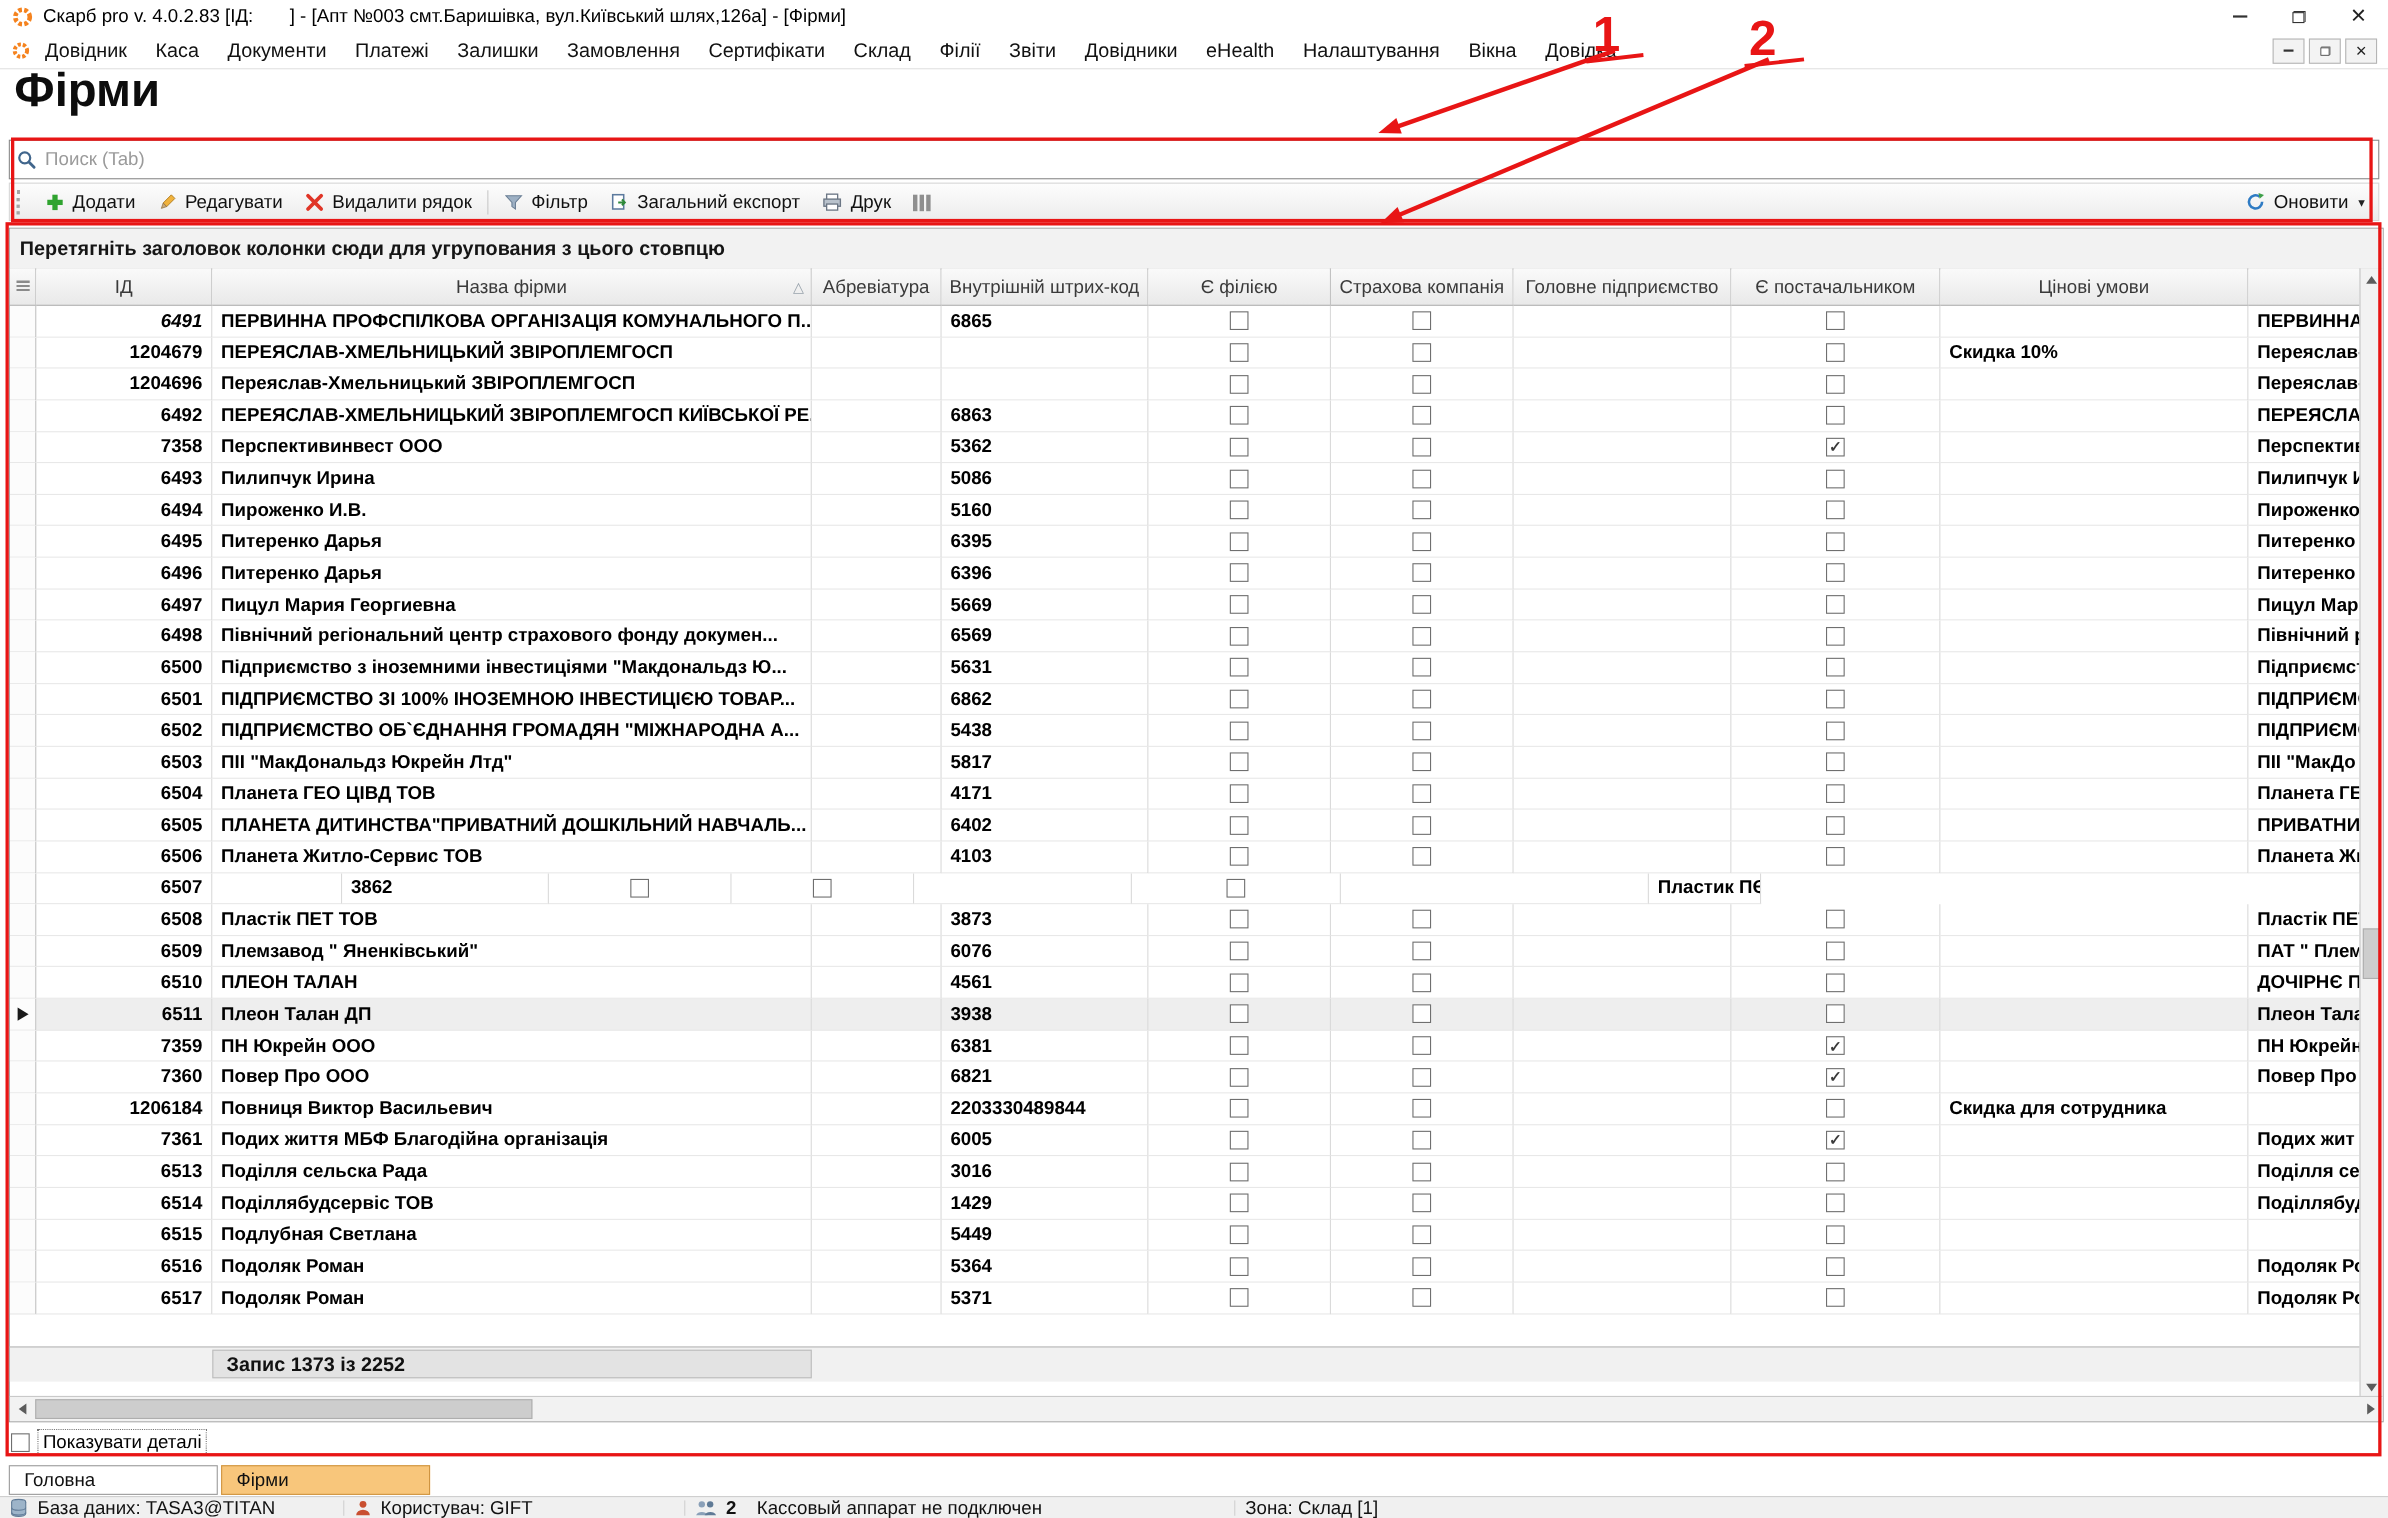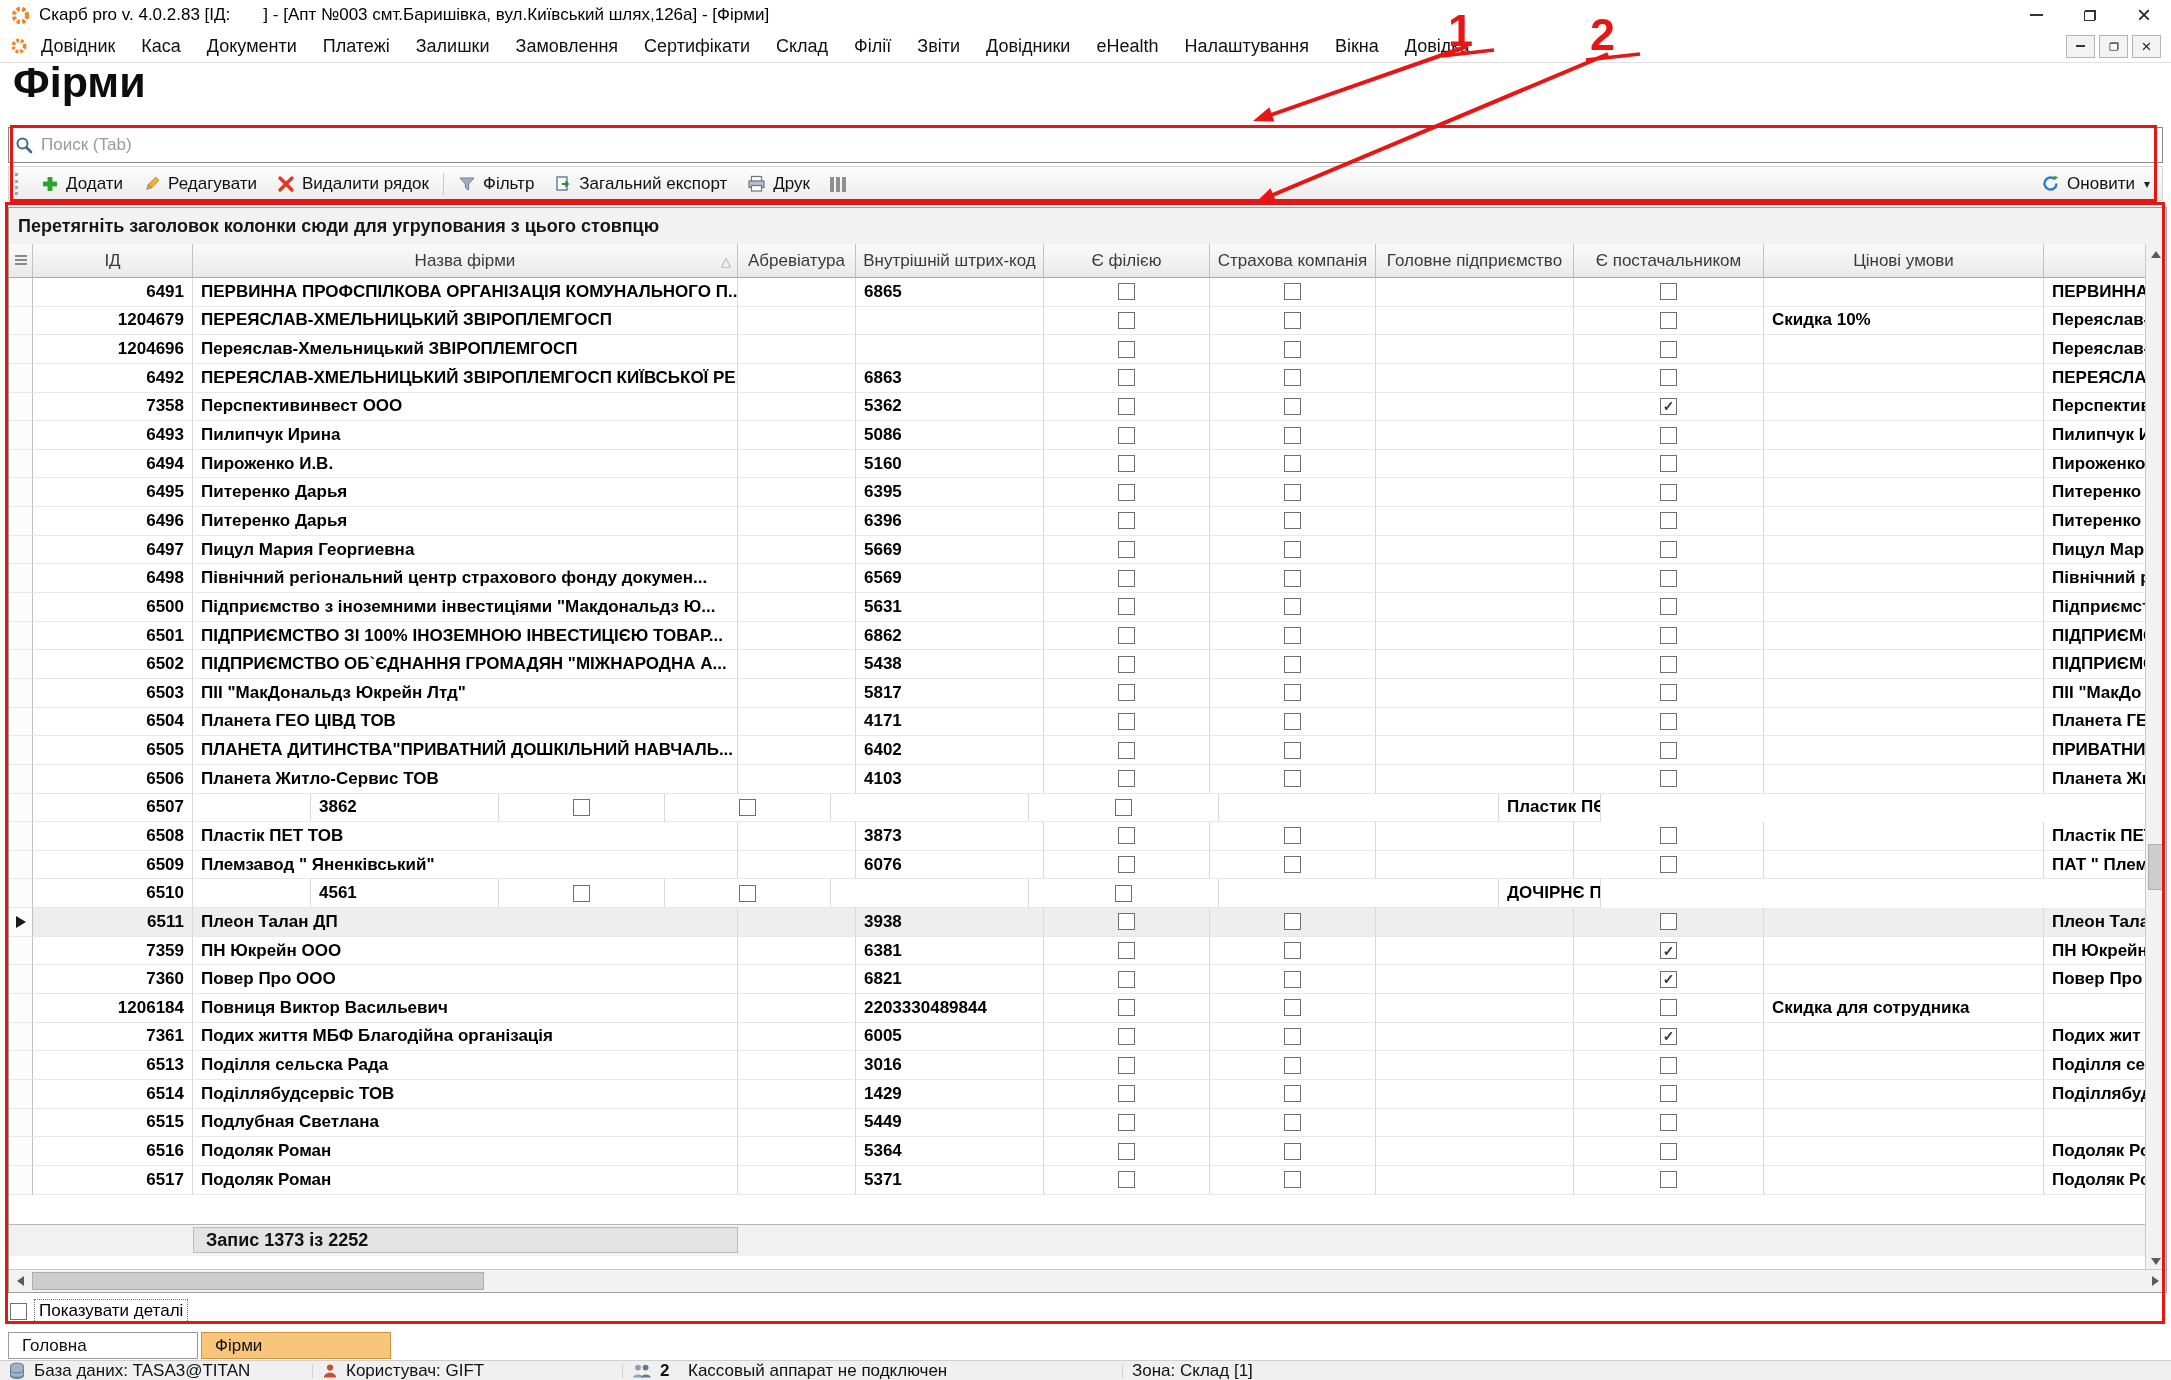--- a/index.html
+++ b/index.html
@@ -262,21 +262,21 @@
       <div class="hcell" style="width: 280px;">
         <span>Цінові умови</span>
       </div>
       <div class="hcell" style="width: 102px;">
         <span></span>
       </div>
     </div>
   <div class="rows" id="rows">
       <div class="trow">
         <div class="tcell ind" style="width: 24px;"></div>
-        <div class="tcell num" style="width: 160px;">6491</div>
+        <div class="tcell num" style="width: 160px; font-style: italic;">6491</div>
         <div class="tcell" style="width: 545px;">ПЕРВИННА ПРОФСПІЛКОВА ОРГАНІЗАЦІЯ КОМУНАЛЬНОГО П...</div>
         <div class="tcell" style="width: 118px;"></div>
         <div class="tcell" style="width: 188px;">6865</div>
         <div class="tcell center" style="width: 166px;">
           <span class="cb"></span>
         </div>
         <div class="tcell center" style="width: 166px;">
           <span class="cb"></span>
         </div>
         <div class="tcell" style="width: 198px;"></div>
@@ -661,20 +661,21 @@
         <div class="tcell" style="width: 198px;"></div>
         <div class="tcell center" style="width: 190px;">
           <span class="cb"></span>
         </div>
         <div class="tcell" style="width: 280px;"></div>
         <div class="tcell" style="width: 102px;">ПАТ " Плем</div>
       </div>
       <div class="trow">
         <div class="tcell ind" style="width: 24px;"></div>
         <div class="tcell num" style="width: 160px;">6510</div>
+        <div class="tcell" style="width: 545px;">ПЛЕОН ТАЛАН</div>
         <div class="tcell" style="width: 118px;"></div>
         <div class="tcell" style="width: 188px;">4561</div>
         <div class="tcell center" style="width: 166px;">
           <span class="cb"></span>
         </div>
         <div class="tcell center" style="width: 166px;">
           <span class="cb"></span>
         </div>
         <div class="tcell" style="width: 198px;"></div>
         <div class="tcell center" style="width: 190px;">

